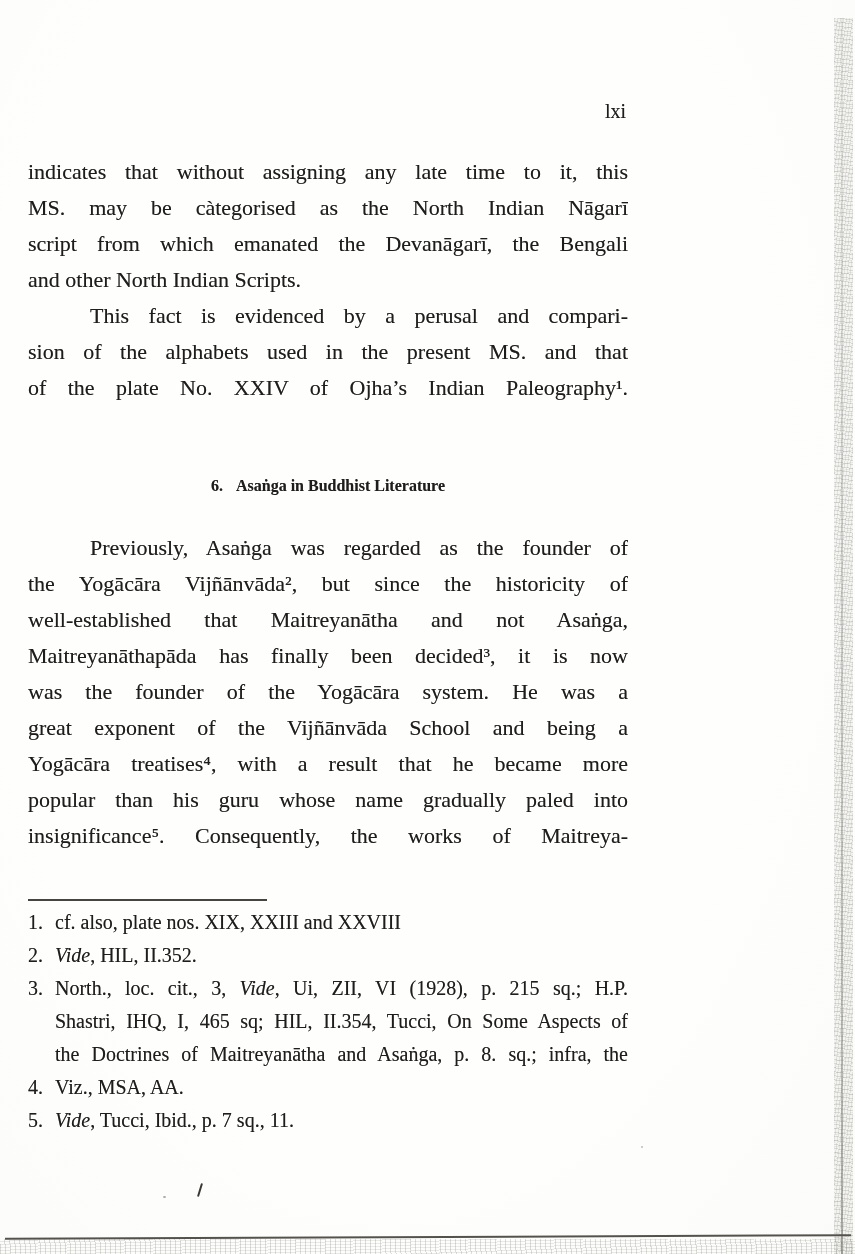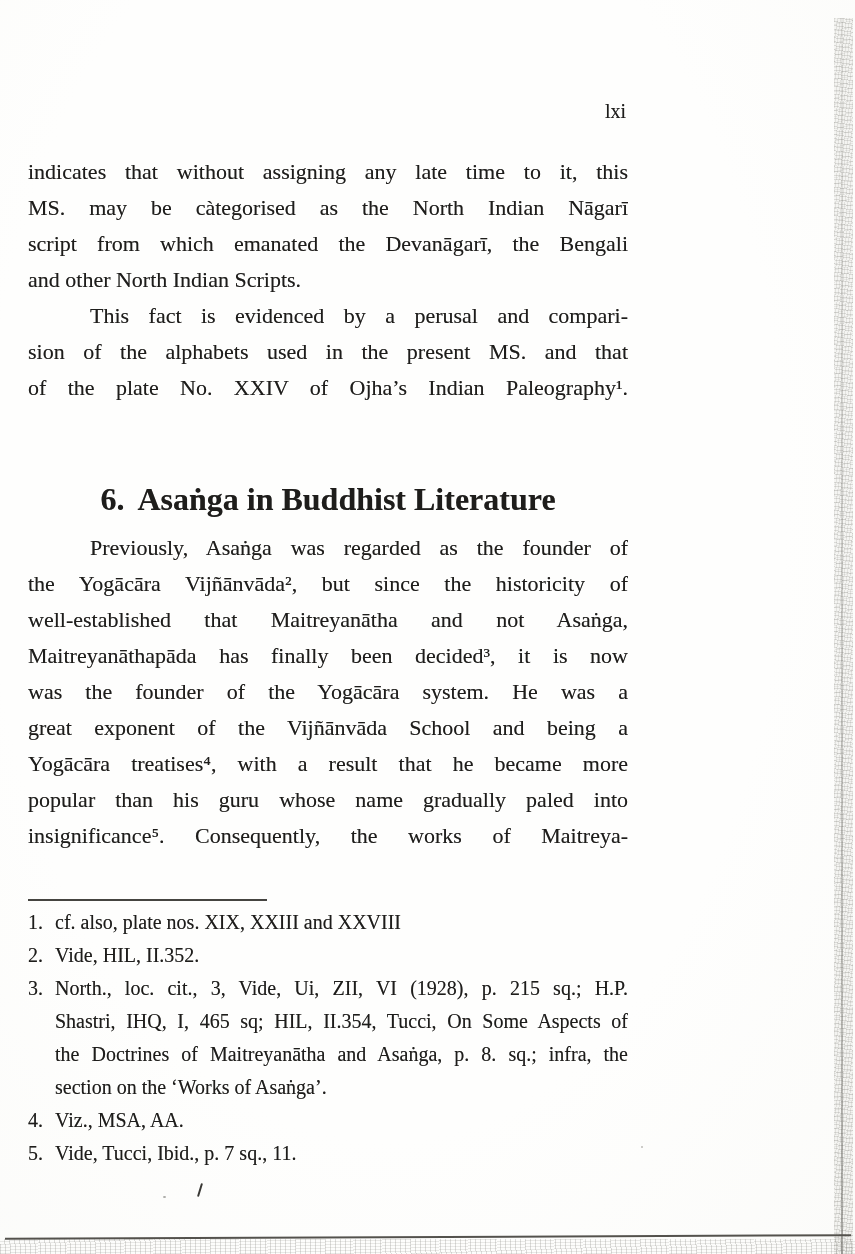--- a/index.html
+++ b/index.html
@@ -25,30 +25,30 @@
 
   
   .bodytext{font-size:22px;}
   .lines-a{top:154px;}
   .lines-b{top:530px;}
   .ln{height:36px;line-height:36px;overflow:hidden;white-space:normal;}
   .j{text-align:justify;text-align-last:justify;}
   .ind{text-indent:62px;}
 
   
-  .heading{top:483px;text-align:center;font-weight:bold;font-size:32px;line-height:32px;}
+  .heading{top:470px;text-align:center;font-weight:bold;font-size:16px;line-height:32px;}
   .heading .ht{margin-left:13px;}
 
   
   .fnrule{top:899px;width:239px;border-top:2px solid #454440;height:0;}
   .footnotes{top:906px;font-size:20px;}
   .fn{position:relative;padding-left:27px;}
   .fn-num{position:absolute;left:0;top:0;line-height:33px;}
   .fl{height:33px;line-height:33px;overflow:hidden;}
-  .it{}
+  .it{font-style:italic;}
 
   
   .scan-band-right{
     position:absolute;top:18px;bottom:0;left:834px;width:19px;
     background-color:rgba(190,189,182,.14);
     background-image:
       repeating-linear-gradient(8deg,  rgba(125,124,118,.22) 0 1px, transparent 1px 4px),
       repeating-linear-gradient(98deg, rgba(145,144,136,.18) 0 1px, transparent 1px 3px),
       repeating-linear-gradient(-12deg,rgba(110,110,104,.10) 0 1px, transparent 1px 6px);
   }
@@ -120,21 +120,20 @@
     </div>
     <div class="fn">
       <span class="fn-num">2.</span>
       <div class="fl"><span class="it">Vide</span><span>, HIL, II.352.</span></div>
     </div>
     <div class="fn">
       <span class="fn-num">3.</span>
       <div class="fl j"><span>North., loc. cit., 3, </span><span class="it">Vide</span><span>, Ui, ZII, VI (1928), p. 215 sq.; H.P.</span></div>
       <div class="fl j"><span>Shastri, IHQ, I, 465 sq; HIL, II.354, Tucci, On Some Aspects of</span></div>
       <div class="fl j"><span>the Doctrines of Maitreyanātha and Asaṅga, p. 8. sq.; infra, the</span></div>
-      <div class="fl"><span>section on the ‘Works of Asaṅga’.</span></div>
     </div>
     <div class="fn">
       <span class="fn-num">4.</span>
       <div class="fl"><span>Viz., MSA, AA.</span></div>
     </div>
     <div class="fn">
       <span class="fn-num">5.</span>
       <div class="fl"><span class="it">Vide</span><span>, Tucci, Ibid., p. 7 sq., 11.</span></div>
     </div>
   </div>

